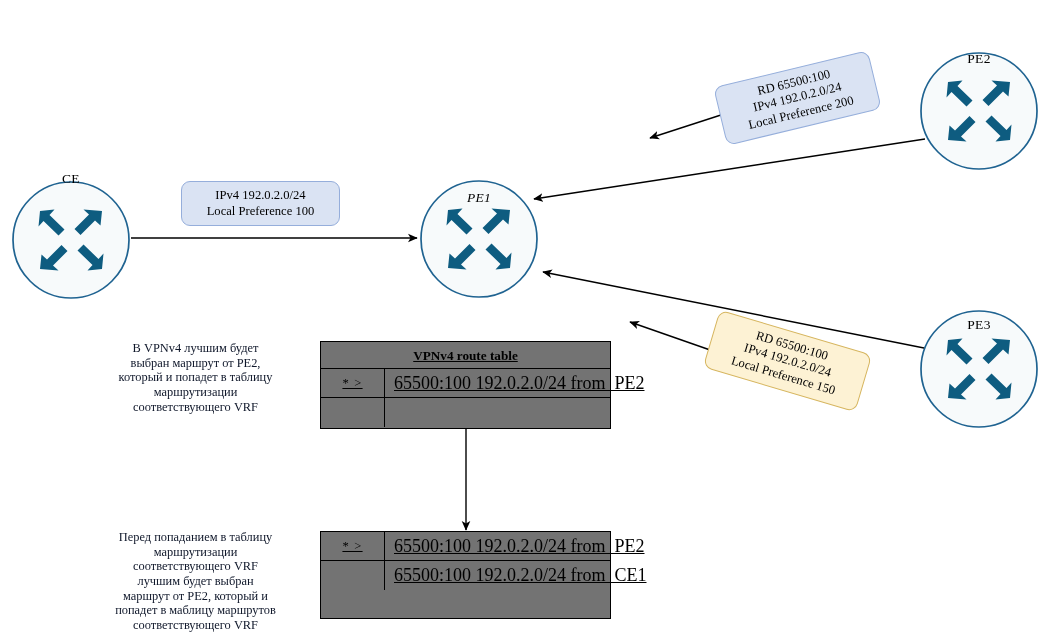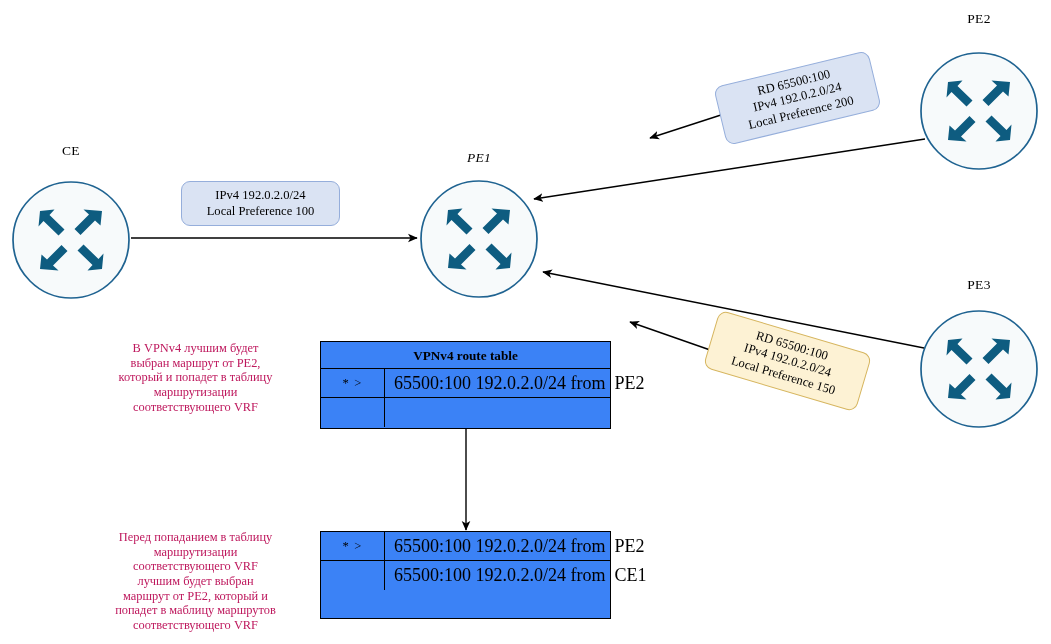--- a/index.html
+++ b/index.html
@@ -30,20 +30,21 @@
     height: 644px;
     pointer-events: none;
   }
   .node-label {
     position: absolute;
     font-size: 13.5px;
     letter-spacing: 0.3px;
     text-align: center;
     white-space: nowrap;
     color: #000;
+    margin-top: 40px;
   }
   
   .callout {
     position: absolute;
     box-sizing: border-box;
     border-radius: 9px;
     text-align: center;
     font-size: 12.6px;
     line-height: 1.22;
     display: flex;
@@ -62,21 +63,22 @@
     border: 1px solid #d6b55e;
   }
   .callout .cl {
     display: block;
   }
   
   .route-table {
     position: absolute;
     box-sizing: border-box;
     border: 1.3px solid #000;
-    background: #3b82f6;
+    background: #737373;
+    text-decoration: underline;
   }
   .rt-header {
     box-sizing: border-box;
     height: 27px;
     line-height: 27px;
     text-align: center;
     font-weight: bold;
     font-size: 13.2px;
     border-bottom: 1.3px solid #000;
     white-space: pre;
@@ -106,21 +108,21 @@
     line-height: 29px;
     font-size: 18px;
     white-space: pre;
   }
   
   .note {
     position: absolute;
     text-align: center;
     font-size: 12.4px;
     line-height: 1.18;
-    color: #be185d;
+    color: #0f172a;
     white-space: pre-line;
   }
 </style>
 </head>
 <body>
 
 <div id="canvas">
 
   <svg class="svg-layer" viewBox="0 0 1051 644" width="1051" height="644" xmlns="http://www.w3.org/2000/svg">
     <defs>
@@ -166,21 +168,21 @@
 
     <line x1="924" y1="348" x2="543" y2="272" stroke="#000000" stroke-width="1.4" marker-end="url(#arrowend)"></line>
 
     <line x1="724" y1="114" x2="650" y2="138" stroke="#000000" stroke-width="1.4" marker-end="url(#arrowend)"></line>
 
     <line x1="713" y1="351" x2="630" y2="322" stroke="#000000" stroke-width="1.4" marker-end="url(#arrowend)"></line>
 
     <line x1="466" y1="428" x2="466" y2="530" stroke="#000000" stroke-width="1.4" marker-end="url(#arrowend)"></line>
   </svg>
 
-  <div class="node-label" style="left:41px; top:143px; width:60px;">CE</div>
+  <div class="node-label" style="left:41px; top:131px; width:60px;">CE</div>
 
   <div class="node-label" style="left:449px; top:150px; width:60px;font-style:italic;">PE1</div>
 
   <div class="node-label" style="left:949px; top:11px; width:60px;">PE2</div>
 
   <div class="node-label" style="left:949px; top:277px; width:60px;">PE3</div>
 
   <div class="callout callout-blue" style="left:181px; top:181px; width:159px; height:45px;">
     <span class="cl">IPv4 192.0.2.0/24</span>
     <span class="cl">Local Preference 100</span>

